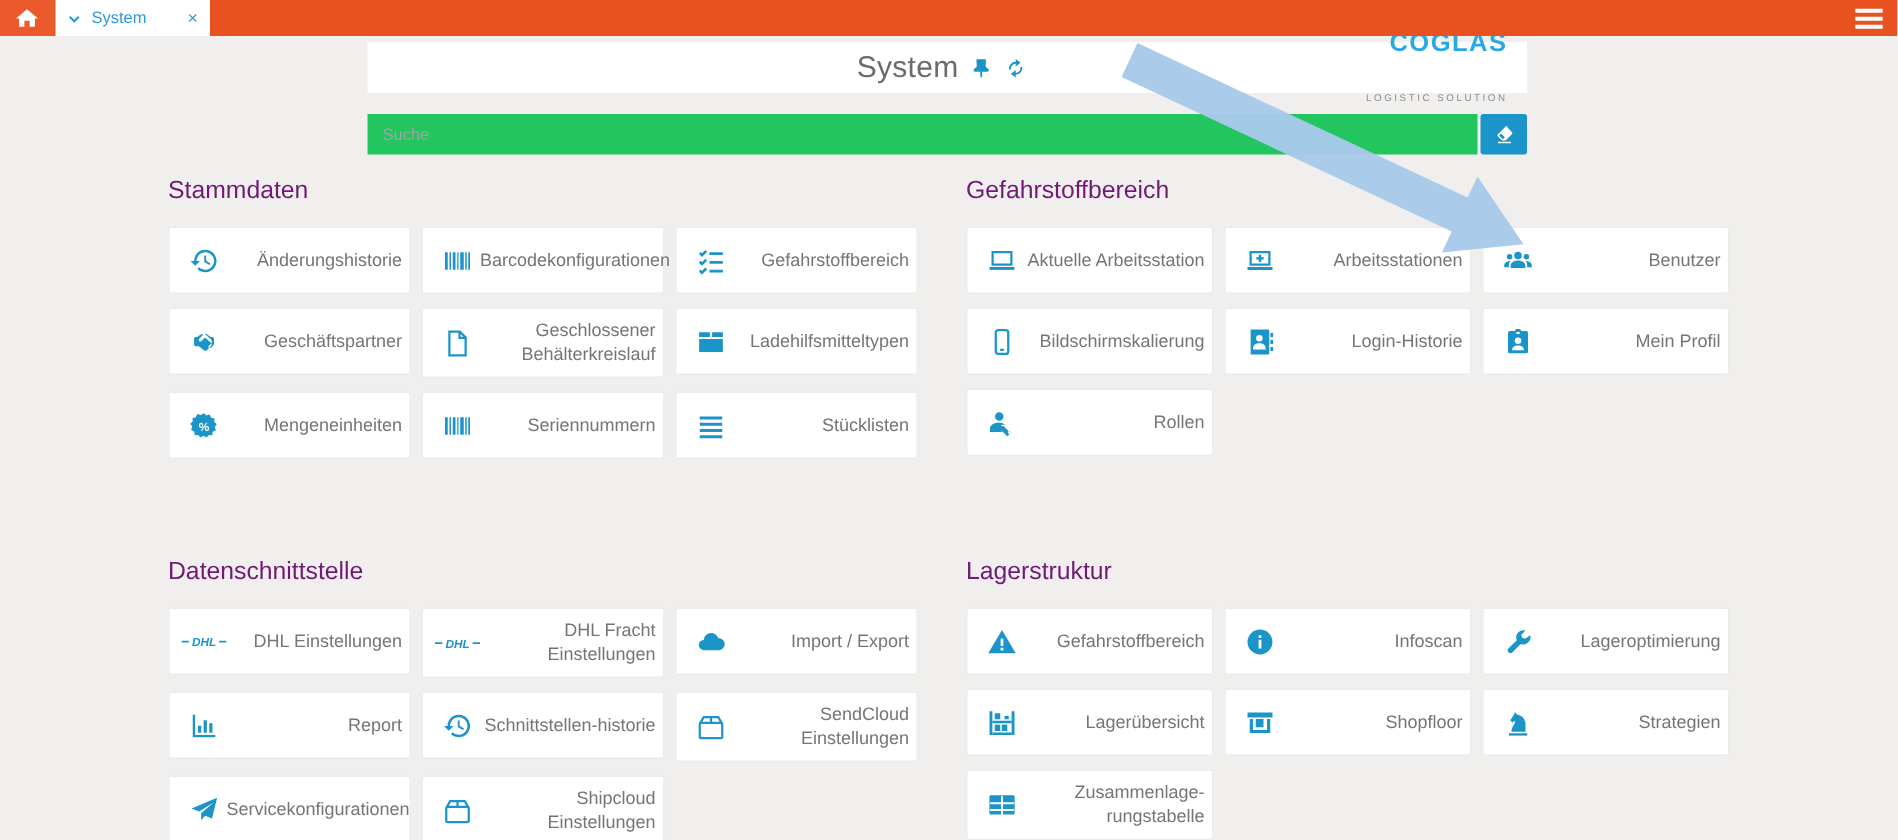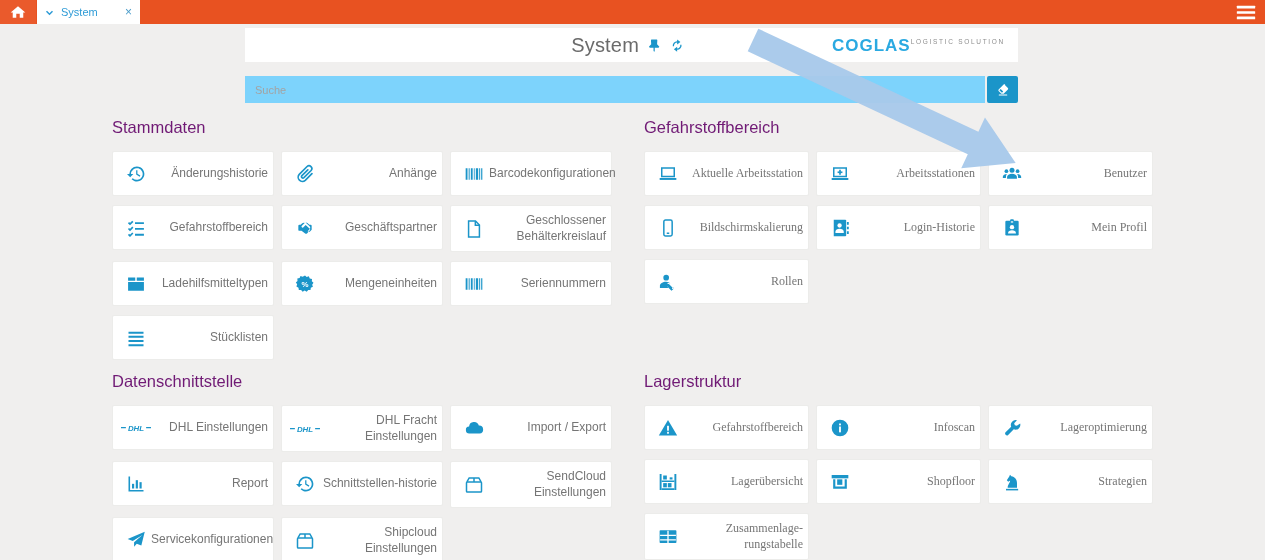--- a/index.html
+++ b/index.html
@@ -35,47 +35,47 @@
   }
   .title-group {
     position:absolute; left:50%; top:0; height:100%; transform:translateX(-53%);
     display:flex; align-items:center; gap:8px;
   }
   .page-title { font-size:20px; color:#6b6b6b; letter-spacing:.2px; }
   .title-group .ticon { color:#1b95c9; display:flex; cursor:pointer; }
   .title-group .ticon svg { width:15px; height:15px; }
   .logo {
     position:absolute; right:13px; top:50%; transform:translateY(-50%);
-    display:flex; flex-direction:row; align-items:flex-start; line-height:1;
+    display:flex; flex-direction:column; align-items:flex-end; line-height:1;gap:24px;
   }
   .logo-main { font-size:17px; font-weight:bold; color:#2aa9e1; letter-spacing:1px; }
   .logo-sub { font-size:6.5px; color:#8e8e8e; letter-spacing:1.7px; margin-top:2px; }
   
   .search-input {
     position:absolute; left:245px; top:76px; width:740px; height:27px;
-    background:#7dd3fc; border:none; outline:none; padding:0 10px;
+    background:#22c55e; border:none; outline:none; padding:0 10px;
     font-size:11px; color:#555; font-family:"Liberation Sans", sans-serif; z-index:1;
   }
   .search-input::placeholder { color:#a3a3a3; }
   .clear-btn {
     position:absolute; left:987px; top:76px; width:31px; height:27px;
     background:#1b95c9; border-radius:2px; display:flex; align-items:center; justify-content:center;
     cursor:pointer; z-index:1;
   }
   .clear-btn svg { width:14px; height:14px; }
   
   .section { position:absolute; z-index:2; }
   .section-title { font-size:16.5px; color:#701a75; margin-bottom:12px; height:21px; }
   .tiles { display:grid; gap:9px 7px; align-items:start; }
   .sec-left  { left:112px; width:504px; }
   .sec-right { left:644px; width:509px; }
   .sec-band1 { top:118px; }
   .sec-band2 { top:372px; }
   .sec-left  .tiles { grid-template-columns:repeat(3,162px); }
-  .sec-right .tiles { grid-template-columns:repeat(3,165px);font-family:Liberation Serif, serif; }
+  .sec-right .tiles { grid-template-columns:repeat(3,165px); }
   .tile {
     background:#fff; border:1px solid #ececea; border-radius:2px;
     min-height:45px; display:flex; align-items:center; padding:7px 2px 7px 0;
     cursor:pointer;
   }
   .tile-icon {
     flex:none; width:32px; display:flex; align-items:center; justify-content:center;
     margin-left:7px; color:#1b95c9;
   }
   .tile-icon svg { width:20px; height:20px; }
@@ -153,28 +153,20 @@
         <span class="tile-icon">
           <svg viewBox="0 0 24 24" fill="currentColor">
             <path d="M13 3a9 9 0 0 0-9 9H1.2l3.8 3.8L8.8 12H6a7 7 0 1 1 2.1 5l-1.4 1.4A9 9 0 1 0 13 3z"></path>
             <path d="M12.2 7.5v5.2l4.2 2.5.8-1.3-3.5-2.1V7.5z"></path>
           </svg>
         </span>
         <span class="tile-label">Änderungshistorie</span>
       </div>
       <div class="tile">
         <span class="tile-icon">
-          <svg viewBox="0 0 24 24" fill="none" stroke="currentColor" stroke-width="2" stroke-linecap="round">
-            <path d="M20.3 11.6l-8 8a5.1 5.1 0 0 1-7.2-7.2l9.4-9.4a3.4 3.4 0 0 1 4.8 4.8l-8.6 8.6a1.7 1.7 0 0 1-2.4-2.4L15.4 7"></path>
-          </svg>
-        </span>
-        <span class="tile-label">Anhänge</span>
-      </div>
-      <div class="tile">
-        <span class="tile-icon">
           <svg viewBox="0 0 24 24" fill="currentColor">
             <path d="M2 5h2.2v14H2zM5.6 5h1.2v14H5.6zM8.2 5h2.2v14H8.2zM11.8 5h1v14h-1zM14.2 5h2.8v14h-2.8zM18.2 5h1.2v14h-1.2zM20.6 5h1.4v14h-1.4z"></path>
           </svg>
         </span>
         <span class="tile-label">Barcodekonfigurationen</span>
       </div>
       <div class="tile">
         <span class="tile-icon">
           <svg viewBox="0 0 24 24">
             <path fill="none" stroke="currentColor" stroke-width="2" d="M3 5.6l1.8 1.8L8.2 4M3 12.6l1.8 1.8 3.4-3.4M3 19.6l1.8 1.8 3.4-3.4"></path>

